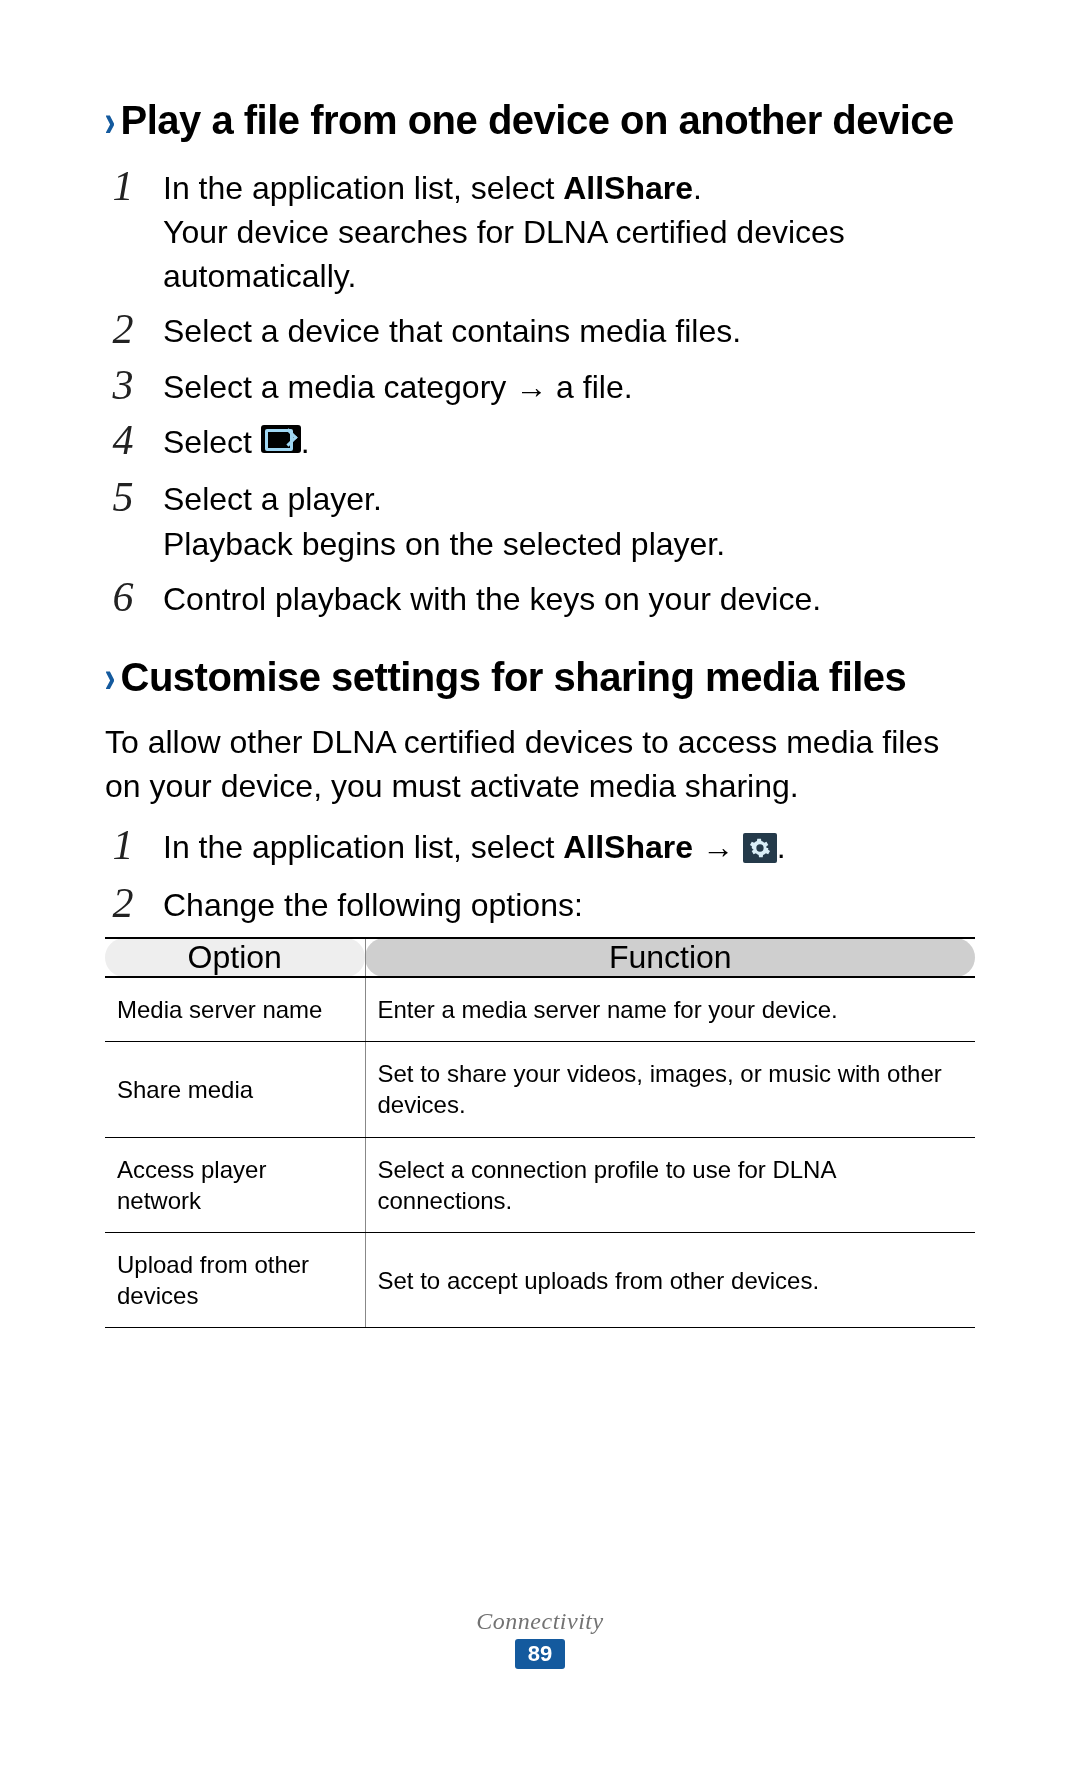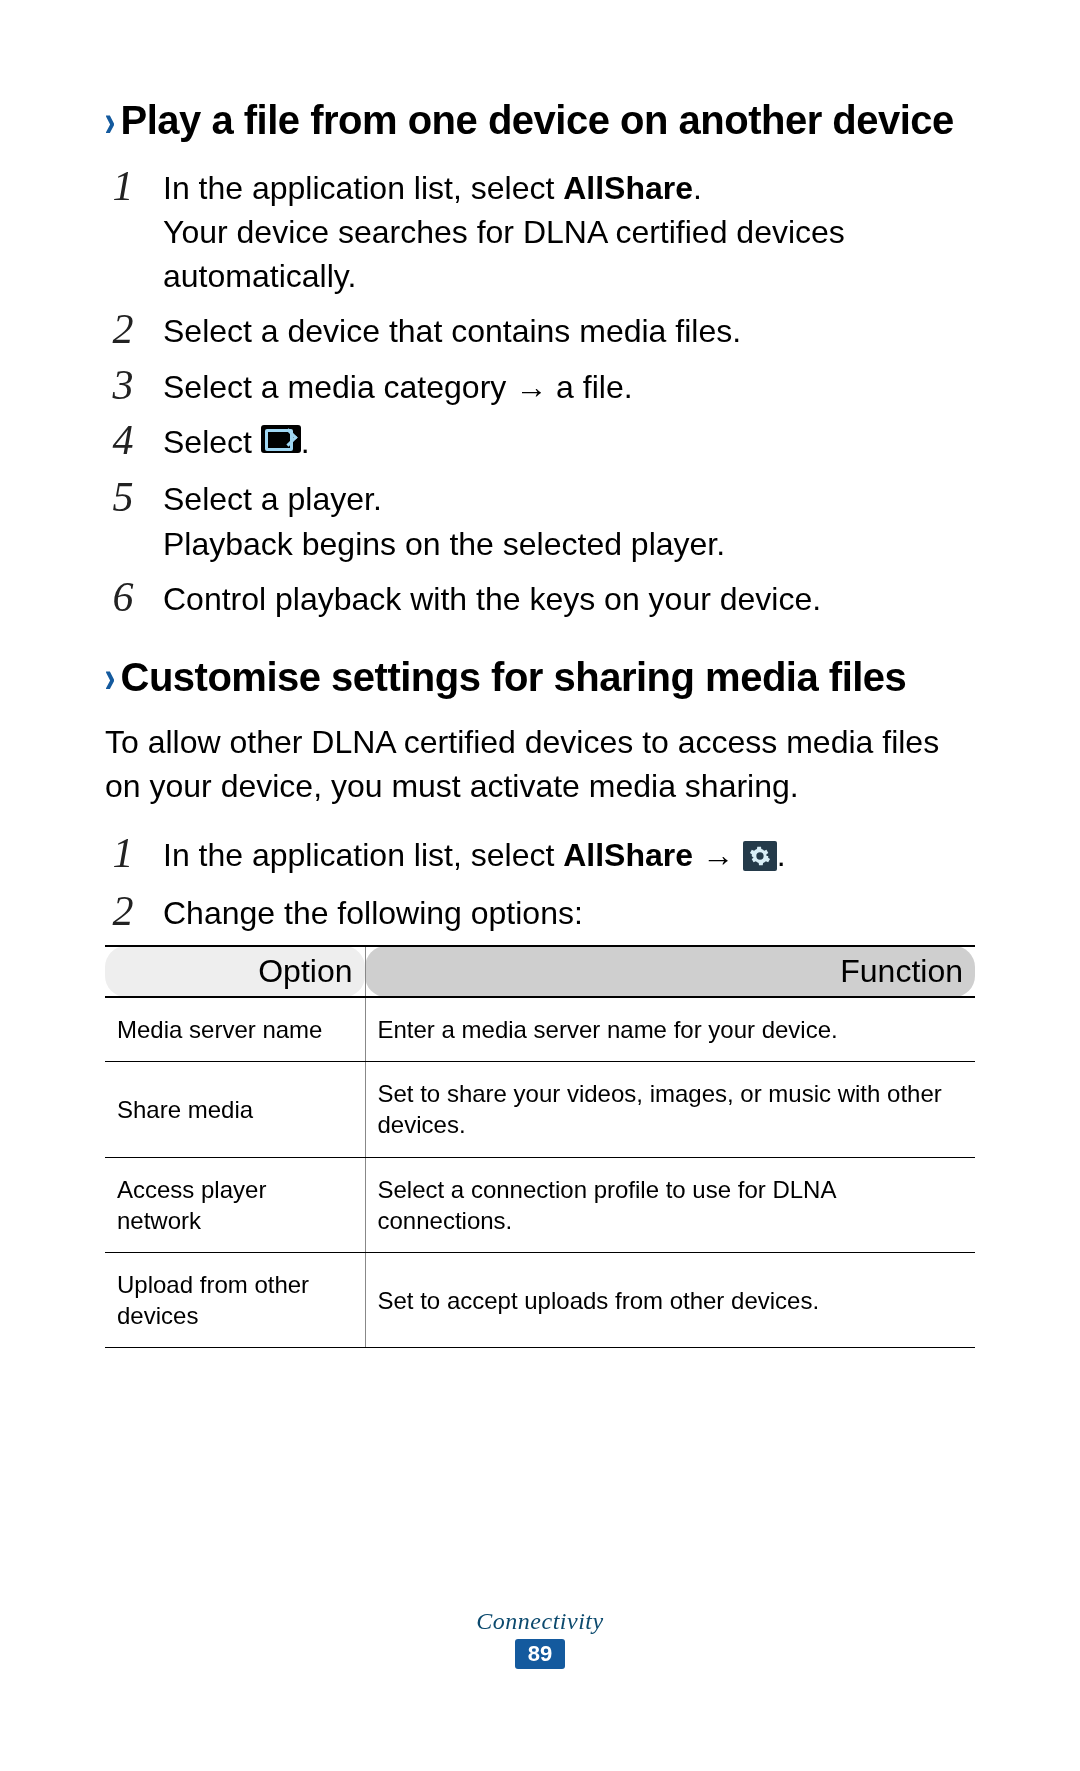--- a/index.html
+++ b/index.html
@@ -9,39 +9,39 @@
   .section-heading { font-size: 40px; font-weight: 700; margin: 8px 0 20px 0; display: flex; align-items: center; gap: 6px; letter-spacing: -0.5px;}
   .chevron { color: #145a9e; font-weight: 700; display:inline-block; transform: scaleY(1.5) scaleX(1.1); font-size: 30px; }
 
   .steps { list-style: none; margin: 0 0 34px 0; }
   .step { display: flex; align-items: flex-start; gap: 22px; margin-bottom: 8px; }
   .step-num { font-family: "Georgia", "Times New Roman", serif; font-style: italic; font-size: 42px; line-height: 1.1; color: #222; min-width: 36px; text-align: center; font-weight: 400;}
   .step-body { font-size: 32px; line-height: 1.38; flex: 1; padding-top: 3px;}
   .step-body .line { display: block; }
   .bold { font-weight: 700; }
 
-  .intro-para { font-size: 32px; line-height: 1.38; margin-bottom: 22px; }
+  .intro-para { font-size: 32px; line-height: 1.38; margin-bottom: 14px; }
 
   .icon-box { display: inline-block; vertical-align: middle; position:relative; top:-2px;}
   .icon-screen { width: 40px; height: 28px; background: #000; border-radius: 3px; display:inline-flex; align-items:center; justify-content:center; position:relative;}
   .icon-screen::after{content:""; position:absolute; right:6px; top:6px; width:10px; height:10px; border-top:3px solid #9fd6f2; border-right:3px solid #9fd6f2; transform:rotate(45deg);}
   .icon-screen::before{content:""; position:absolute; left:4px; top:4px; width:22px; height:16px; border:3px solid #9fd6f2; border-radius:2px;}
 
   .icon-gear { width: 34px; height: 30px; background: #243a4a; display:inline-flex; align-items:center; justify-content:center; border-radius:2px;}
   .icon-gear svg { display:block;}
 
   table.options { width: 100%; border-collapse: collapse; margin-top: 10px; }
-  table.options th { font-weight: 400; font-size: 32px; text-align: right; padding: 6px 12px; border-top: 2px solid #000; border-bottom: 2px solid #000; border-radius: 21px; }
+  table.options th { font-weight: 400; font-size: 32px; text-align: center; padding: 0 12px; border-top: 2px solid #000; border-bottom: 2px solid #000; border-radius: 21px; }
   table.options th:first-child { background: #eeeeee; width: 260px; border-right: 1px solid #888;}
   table.options th:last-child { background: #cfcfcf; }
   table.options td { font-size: 24px; padding: 16px 12px; border-bottom: 1.5px solid #000; vertical-align: middle; line-height:1.3;}
   table.options td:first-child { border-right: 1px solid #888; }
 
   .footer { position: absolute; bottom: 102px; left: 0; width: 100%; text-align: center; }
-  .footer-label { font-style: italic; color: #0c4a6e; font-family: Georgia, serif; font-size: 24px; letter-spacing:0.5px;}
+  .footer-label { font-style: italic; color: #737373; font-family: Georgia, serif; font-size: 24px; letter-spacing:0.5px;}
   .page-badge { margin: 4px auto 0; width: 50px; height: 30px; background: #145a9e; color: #fff; font-weight: 700; font-size: 22px; display:flex; align-items:center; justify-content:center; border-radius:3px;}
 </style>
 </head>
 <body>
 
 <div class="page">
 
   <h2 class="section-heading">
     <span class="chevron">›</span>
     <span>Play a file from one device on another device</span>

